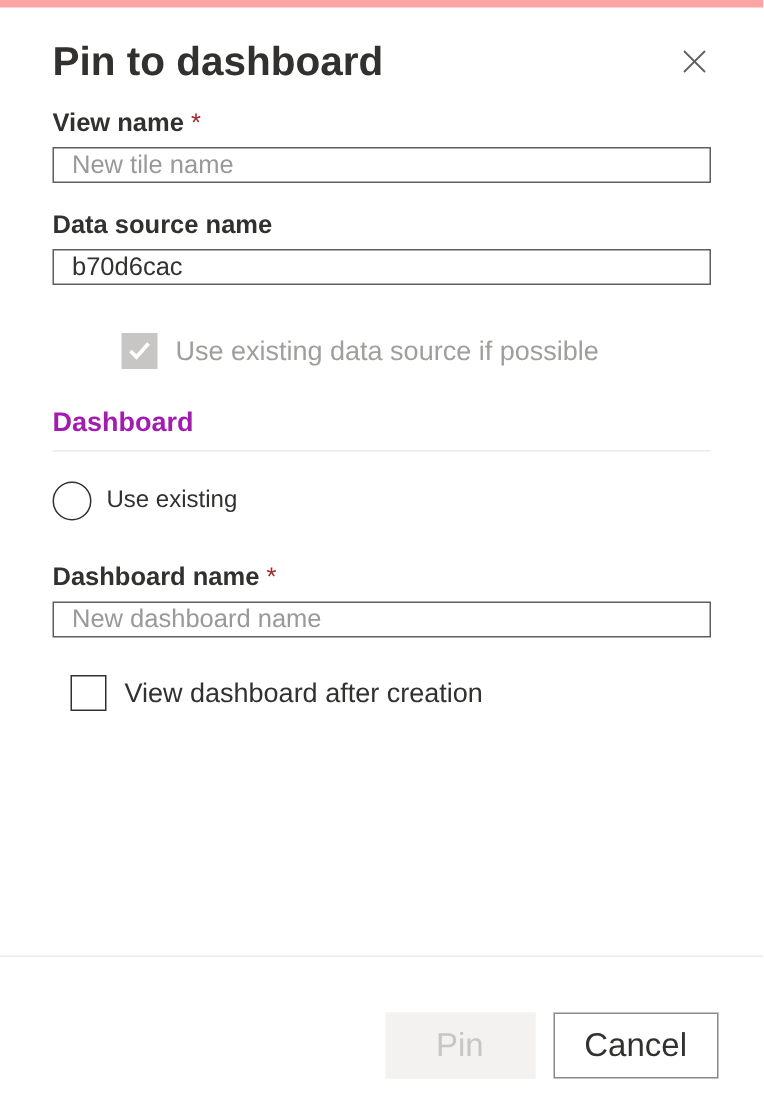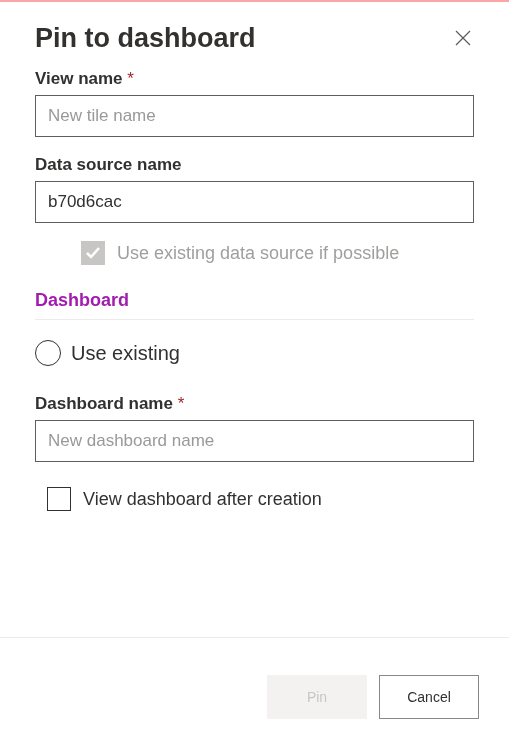--- a/index.html
+++ b/index.html
@@ -13,21 +13,21 @@
       color: #323130;
       width: 509px;
       height: 739px;
       position: relative;
     }
     .dialog {
       padding: 0;
       height: 100%;
       display: flex;
       flex-direction: column;
-      border-top: 2px solid #fca5a5;
+      border-top: 5px solid #fca5a5;
     }
     .dialog-header {
       display: flex;
       justify-content: space-between;
       align-items: center;
       padding: 20px 30px 10px 35px;
     }
     .dialog-title {
       font-size: 27px;
       font-weight: 600;
@@ -60,37 +60,37 @@
       color: #323130;
       margin-bottom: 6px;
       display: block;
     }
     .required-mark {
       color: #a4262c;
       font-weight: 400;
     }
     .text-input {
       width: 100%;
-      height: 42px;
+      height: 24px;
       padding: 8px 12px;
       font-size: 17px;
       font-family: inherit;
       border: 1px solid #605e5c;
       background: #ffffff;
       color: #323130;
       outline: none;
     }
     .text-input::placeholder {
       color: #999;
     }
     .checkbox-row {
       display: flex;
       align-items: center;
       gap: 12px;
-      margin-top: 18px;
+      margin-top: 32px;
       margin-bottom: 25px;
       padding-left: 46px;
     }
     .checkbox-disabled {
       width: 24px;
       height: 24px;
       background: #c8c6c4;
       display: flex;
       align-items: center;
       justify-content: center;
@@ -140,21 +140,21 @@
     .radio-outer.selected {
       border: 2px solid #0078d4;
     }
     .radio-inner {
       width: 14px;
       height: 14px;
       border-radius: 50%;
       background: #0078d4;
     }
     .radio-label {
-      font-size: 20px;
+      font-size: 16px;
       color: #323130;
     }
     .checkbox-empty {
       width: 24px;
       height: 24px;
       border: 1.5px solid #323130;
       background: #ffffff;
       flex-shrink: 0;
       cursor: pointer;
     }
@@ -173,21 +173,21 @@
       border-top: 1px solid #edebe9;
       padding: 20px 30px;
       display: flex;
       justify-content: flex-end;
       gap: 12px;
     }
     .btn {
       min-width: 100px;
       height: 44px;
       padding: 0 20px;
-      font-size: 14px;
+      font-size: 22px;
       font-family: inherit;
       cursor: pointer;
       border: 1px solid #8a8886;
       background: #ffffff;
       color: #323130;
       margin-top: 17px;
     }
     .btn.primary {
       background: #f3f2f1;
       border: 1px solid #f3f2f1;

